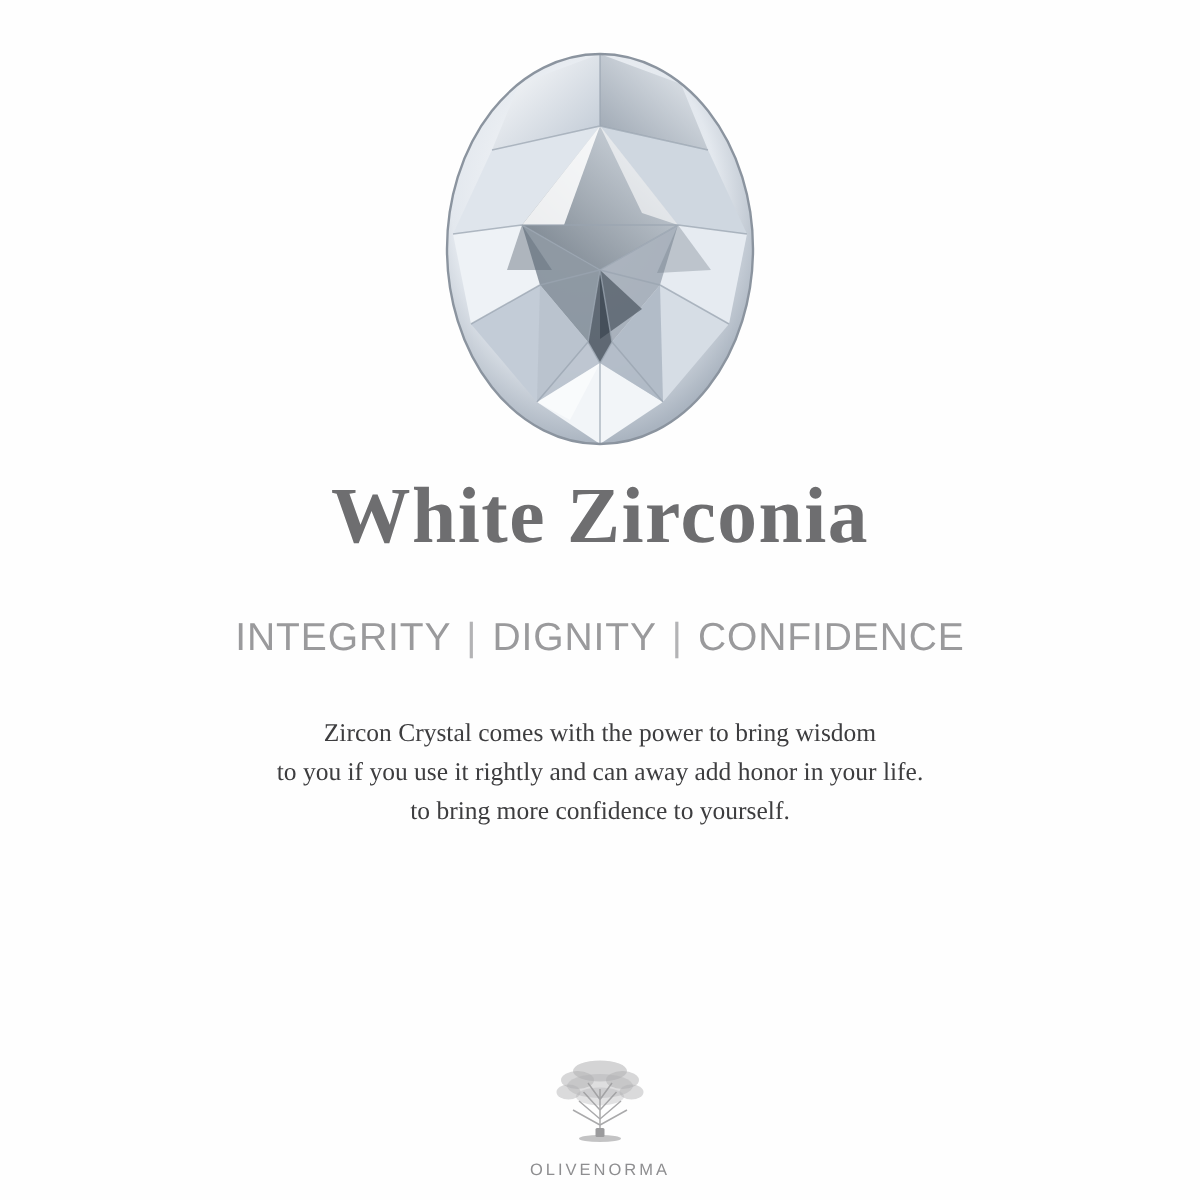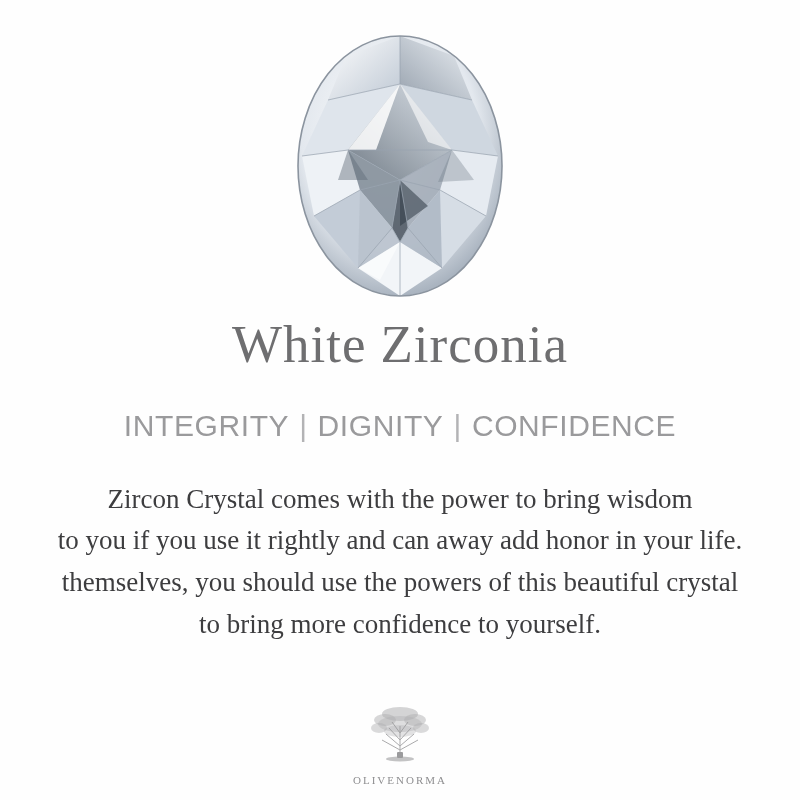--- a/index.html
+++ b/index.html
@@ -32,71 +32,71 @@
     align-items: center;
     justify-content: center;
   }
   .gem-svg { display: block; }
 
   
   .title {
     margin-top: 14px;
     font-family: "Liberation Serif", serif;
     font-size: 53px;
-    font-weight: 400;
+    font-weight: 700;
     letter-spacing: 1px;
     color: #6e6e70;
     text-align: left;
     line-height: 1.05;
   }
   .title .gap { display: inline-block; width: 14px; }
 
   
   .keywords {
     margin-top: 36px;
     font-family: "Liberation Sans", sans-serif;
-    font-size: 30px;
+    font-size: 26px;
     font-weight: 400;
     letter-spacing: 0.6px;
     color: #9a9a9c;
     text-align: center;
     white-space: nowrap;
   }
   .keywords .sep {
     display: inline-block;
     padding: 0 10px;
     color: #b3b3b5;
   }
 
   
   .description {
     margin-top: 36px;
     width: 740px;
     font-family: "Liberation Serif", serif;
-    font-size: 27px;
+    font-size: 17px;
     line-height: 1.55;
     color: #3d3d3f;
     text-align: center;
   }
   .description .line { display: block; white-space: nowrap; }
 
   
   .logo-wrap {
     position: absolute;
     left: 0;
     right: 0;
     bottom: 14px;
     display: flex;
     flex-direction: column;
     align-items: center;
   }
   .logo-mark { display: block; }
   .logo-text {
     margin-top: 2px;
-    font-family: Liberation Serif, serif;
+    font-family: Liberation Sans, sans-serif;
     font-size: 11px;
     letter-spacing: 2px;
     color: #8e8e90;
     text-align: center;
   }
 </style>
 </head>
 <body>
 
 <div class="card">
@@ -173,21 +173,20 @@
     <span>White</span><span class="gap"></span><span>Zirconia</span>
   </div>
 
   <div class="keywords">
     <span>INTEGRITY</span><span class="sep">|</span><span>DIGNITY</span><span class="sep">|</span><span>CONFIDENCE</span>
   </div>
 
   <div class="description">
     <span class="line">Zircon Crystal comes with the power to bring wisdom</span>
     <span class="line">to you if you use it rightly and can away add honor in your life.</span>
-    <span class="line">themselves, you should use the powers of this beautiful crystal</span>
     <span class="line">to bring more confidence to yourself.</span>
   </div>
 
   <div class="logo-wrap">
     <svg class="logo-mark" width="78" height="72" viewBox="0 0 78 72">
       <g fill="#b0b0b2">
 
         <ellipse cx="39" cy="14" rx="18" ry="7" opacity=".55"></ellipse>
         <ellipse cx="24" cy="20" rx="11" ry="6" opacity=".5"></ellipse>
         <ellipse cx="54" cy="20" rx="11" ry="6" opacity=".5"></ellipse>

